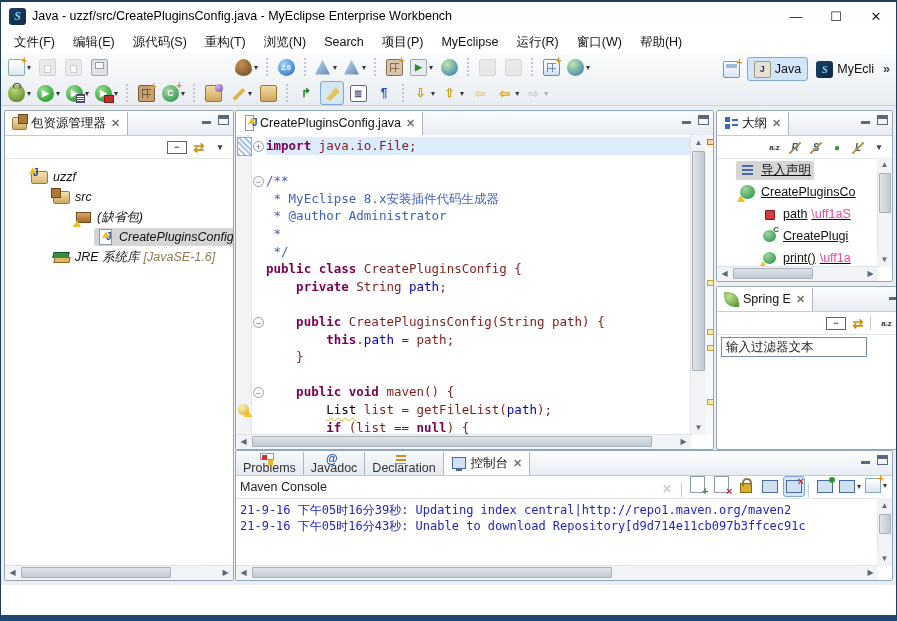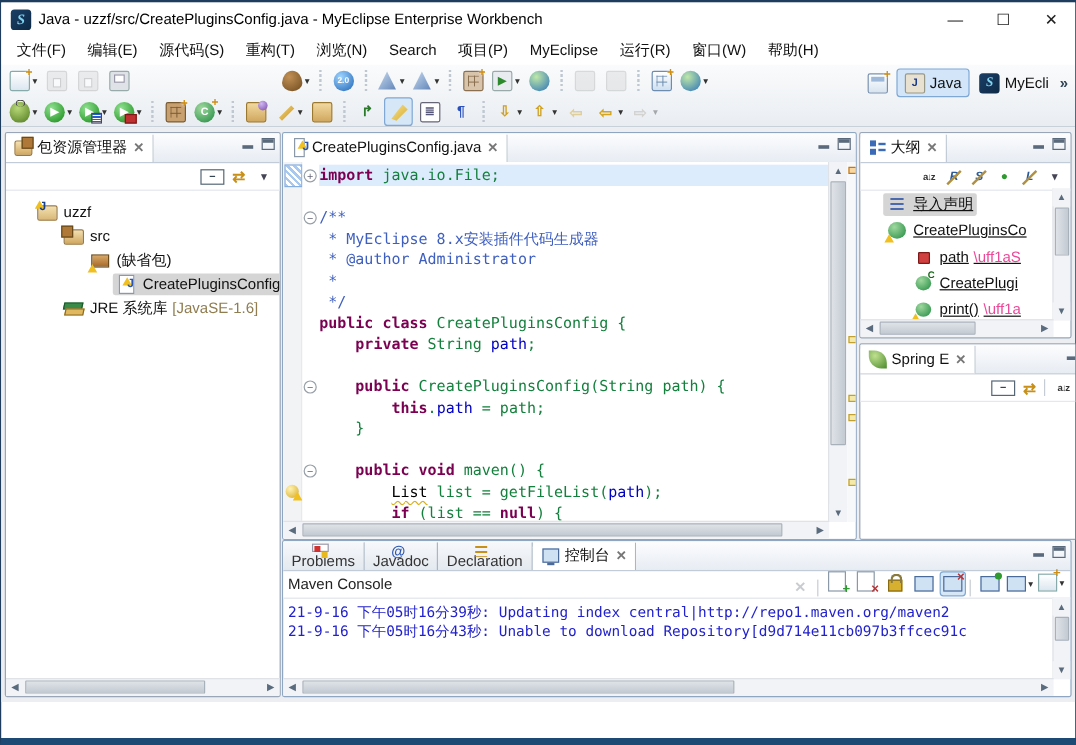--- a/index.html
+++ b/index.html
@@ -106,32 +106,32 @@
   .ti-jre::before{content:"";position:absolute;left:0;right:1px;top:3px;height:4px;background:#3a8a4a;border:1px solid #1a5a2a;transform:skewX(-12deg);}
   .ti-jre::after{content:"";position:absolute;left:1px;right:0;top:8px;height:4px;background:#e0b860;border:1px solid #8a6a20;transform:skewX(-12deg);}
   .ti-imp::before{content:"";position:absolute;left:3px;top:3px;width:11px;height:10px;background:repeating-linear-gradient(#4a6ab0 0 2px,transparent 2px 4px);}
   .ti-class::before{content:"";position:absolute;inset:1px;border-radius:50%;background:radial-gradient(circle at 35% 30%,#9fd89f,#1f8a3f);}
   .ti-field::before{content:"";position:absolute;left:4px;top:4px;width:8px;height:8px;background:#d04040;border:1px solid #801818;border-radius:1px;}
   .ti-ctor::before{content:"";position:absolute;inset:2px;border-radius:50%;background:radial-gradient(circle at 35% 30%,#9fd89f,#1f8a3f);}
   .ti-ctor::after{content:"C";position:absolute;right:-1px;top:-3px;color:#156a15;font:bold 8px "Liberation Sans",sans-serif;}
   .ti-meth::before{content:"";position:absolute;inset:2px;border-radius:50%;background:radial-gradient(circle at 35% 30%,#9fd89f,#1f8a3f);}
   
   #pkg-panel{left:3px;top:4px;width:230px;height:471px;}
-  #pkgtree{padding-top:8px;}
+  #pkgtree{padding-top:8px;font-style:italic;}
   #pkg-hscroll{position:absolute;left:0;right:0;bottom:0;}
   
   #editor-panel{left:234px;top:4px;width:479px;height:340px;border-color:#8ea6c2;}
   #edit-body{position:absolute;left:0;top:24px;right:0;bottom:0;background:#fff;}
   #markerbar{position:absolute;left:0;top:0;width:15px;bottom:14px;background:#f2f3f5;border-right:1px solid #e4e6ea;}
   #foldcol{position:absolute;left:16px;top:0;width:12px;bottom:14px;background:#fff;}
   #codelines{position:absolute;left:30px;top:2px;right:22px;bottom:14px;overflow:hidden;
      font-family:"DejaVu Sans Mono","Liberation Mono",monospace;font-size:12.5px;}
   .cl{position:absolute;left:0;right:0;height:17.6px;line-height:17.6px;white-space:pre;}
   .cl.hl{background:#dcecfd;left:-30px;padding-left:30px;}
-  .k{color:#7B0052;font-weight:bold;} .d{color:#3F5FBF;} .b{color:#0000C0;} .p{color:#15803d;}
+  .k{color:#7B0052;font-weight:bold;} .d{color:#3F5FBF;} .b{color:#0000C0;} .p{color:#7f1d1d;}
   .w{color:#000;text-decoration:underline;text-decoration-style:wavy;text-decoration-color:#d8b020;text-decoration-thickness:1px;text-underline-offset:3px;}
   .fold{position:absolute;left:1px;width:9px;height:9px;border:1px solid #98a0a8;border-radius:50%;background:#fff;color:#667;
      display:flex;align-items:center;justify-content:center;font:9px "Liberation Sans",sans-serif;}
   .rangehatch{position:absolute;left:1px;top:2px;width:13px;height:17px;border:1px solid #86aede;
      background:repeating-linear-gradient(45deg,#a8c8ee 0 2px,#fff 2px 4px);}
   .bulb{position:absolute;left:2px;width:11px;height:11px;border-radius:50%;background:radial-gradient(circle at 35% 30%,#fff3b0,#d8a820);}
   .bulb::after{content:"";position:absolute;right:-3px;bottom:-2px;width:0;height:0;border-left:4px solid transparent;border-right:4px solid transparent;border-bottom:7px solid #f0c020;}
   #edit-vscroll{position:absolute;right:7px;top:0;width:15px;bottom:14px;background:#f2f3f6;border-left:1px solid #dfe2e6;}
   #edit-ruler{position:absolute;right:0;top:0;width:7px;bottom:14px;background:#f7f8f9;}
   .ovmark{position:absolute;left:1px;width:5px;height:4px;background:#f4e9a8;border:1px solid #c0a030;}
@@ -557,20 +557,21 @@
           <span class="bmax"></span>
         </span>
       </div>
       <div class="ptools">
         <span class="pt pi-collapse"></span>
         <span class="pt pi-link"></span>
         <span class="pi-sep"></span>
         <span class="pt pi-az"></span>
         <span class="pt pi-menu"></span>
       </div>
+      <div id="spring-filter">输入过滤器文本</div>
     </div>
 
     <div class="panel" id="console-panel">
       <div class="tabrow" id="console-tabs">
           <span class="vtab unsel">
             <span class="ci ci-prob"></span>
             <span>Problems</span>
           </span>
           <span class="vtab unsel">
             <span class="ci ci-jdoc"></span>

